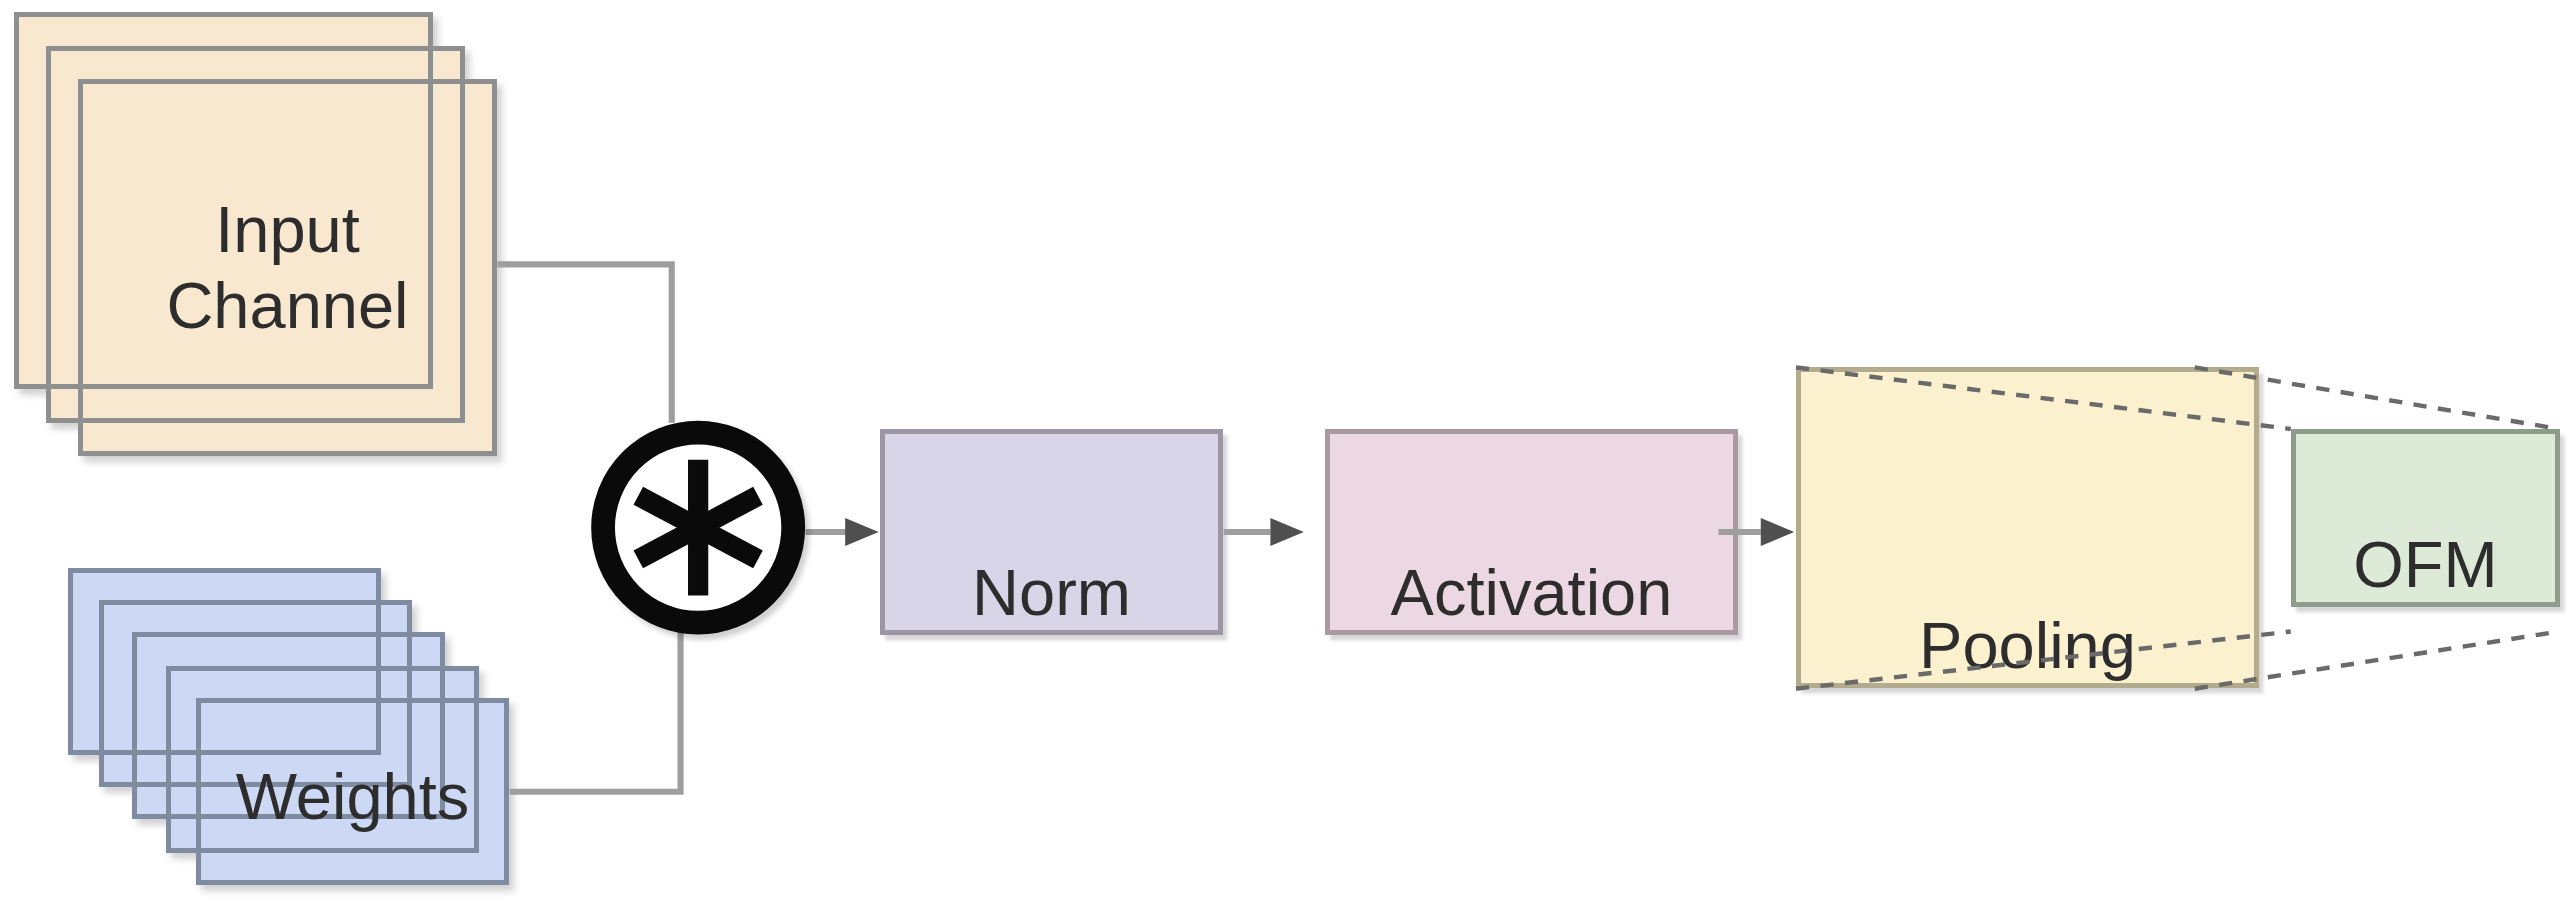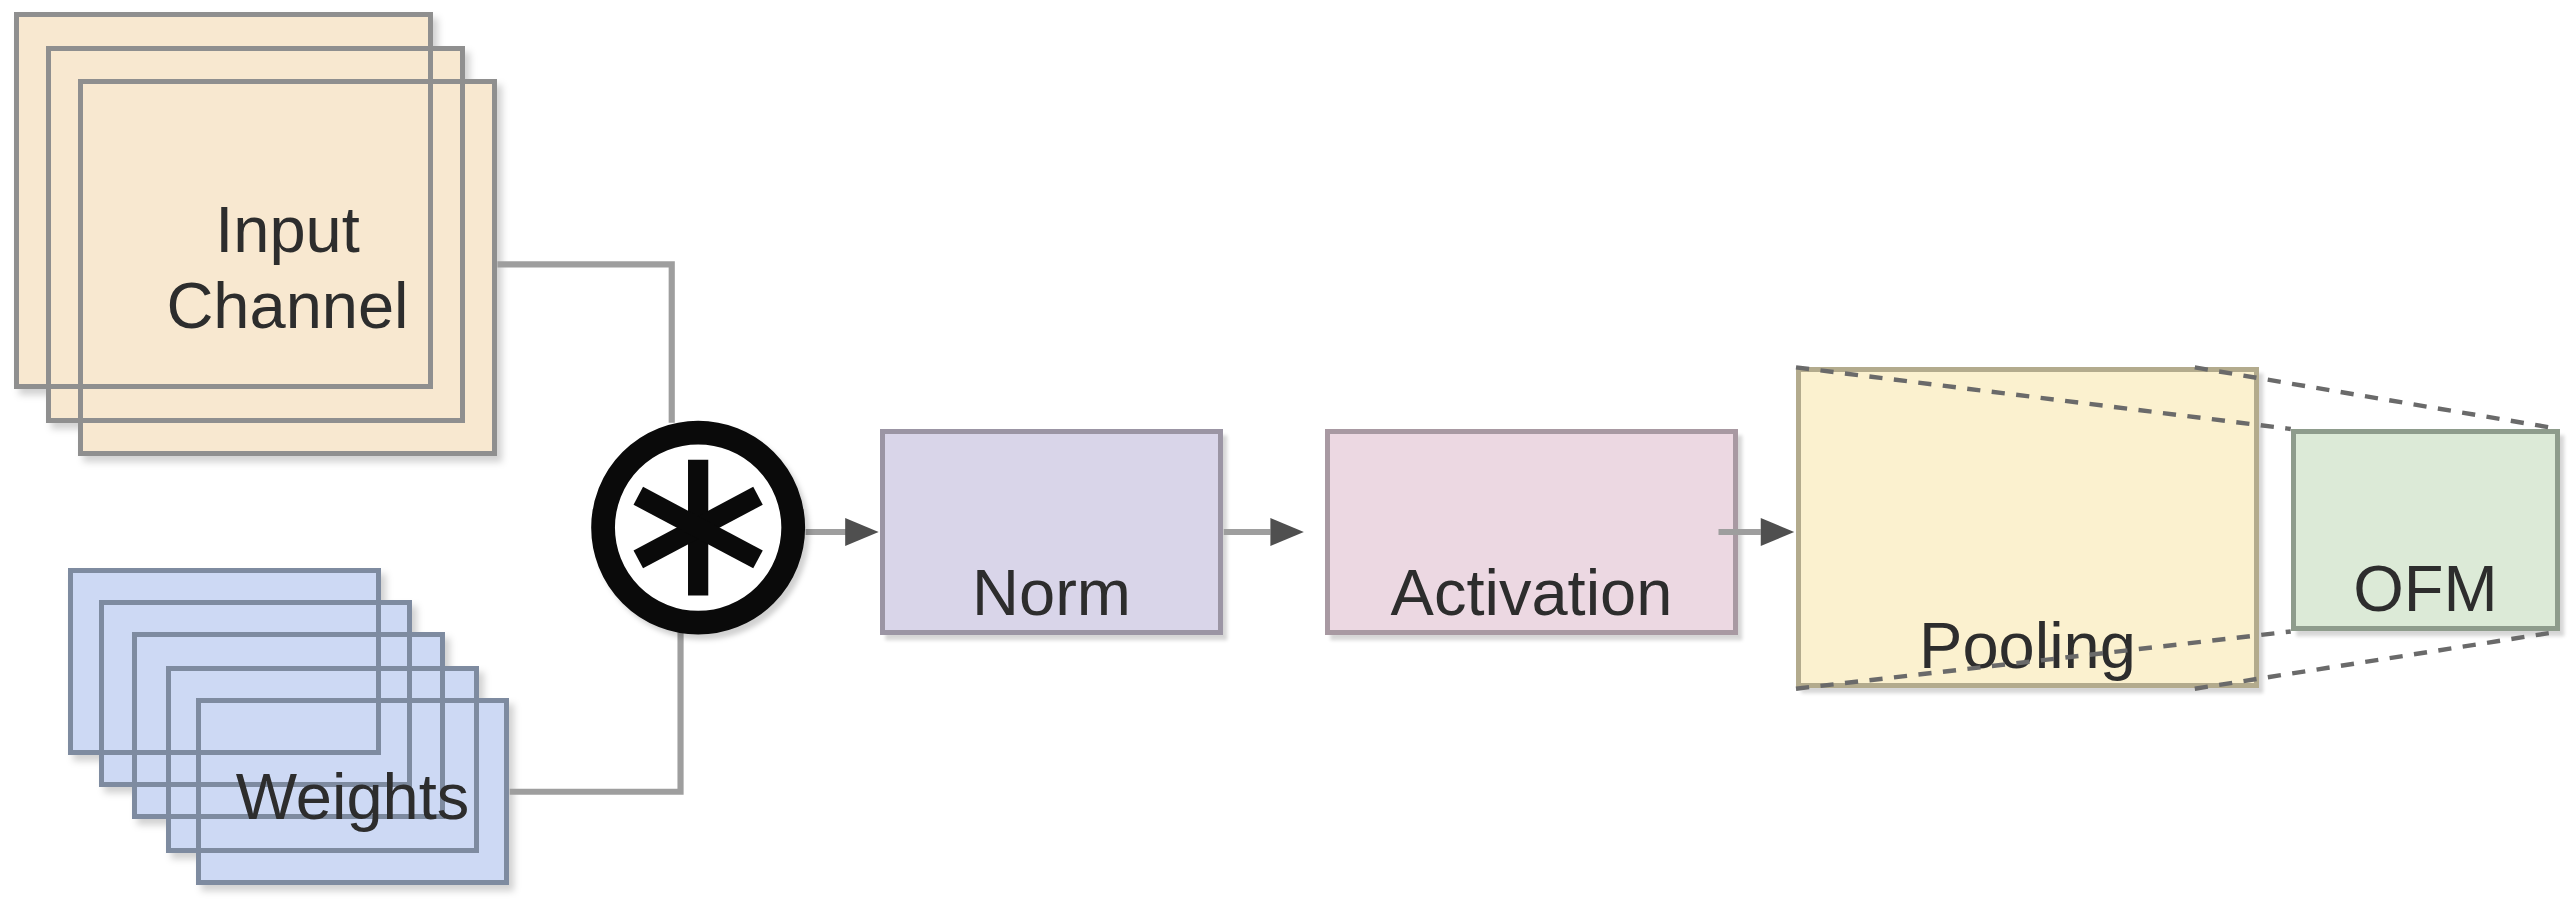--- a/index.html
+++ b/index.html
@@ -41,21 +41,21 @@
   
   .pbox{position:absolute;box-sizing:border-box;display:flex;align-items:flex-end;justify-content:center;
     font-size:65px;color:var(--ink);border:5.3px solid #999;
     box-shadow:5.3px 6.2px 3.5px rgba(0,0,0,0.16);}
   .norm{left:880px;top:429px;width:343px;height:206px;
     background:var(--lavender-fill);border-color:var(--lavender-border);}
   .activation{left:1297px;top:429px;width:413px;height:206px;
     background:var(--pink-fill);border-color:var(--pink-border);margin-left:28px;}
   .pooling{left:1796px;top:367px;width:463px;height:321px;
     background:var(--yellow-fill);border-color:var(--yellow-border);}
-  .ofm{left:2291px;top:429px;width:269px;height:202px;
+  .ofm{left:2291px;top:429px;width:269px;height:178px;
     background:var(--green-fill);border-color:var(--green-border);}
 
   svg.overlay{position:absolute;left:0;top:0;width:2576px;height:902px;pointer-events:none;}
 </style>
 </head>
 <body>
 
 <div class="canvas">
 
   <div class="stack ic">

